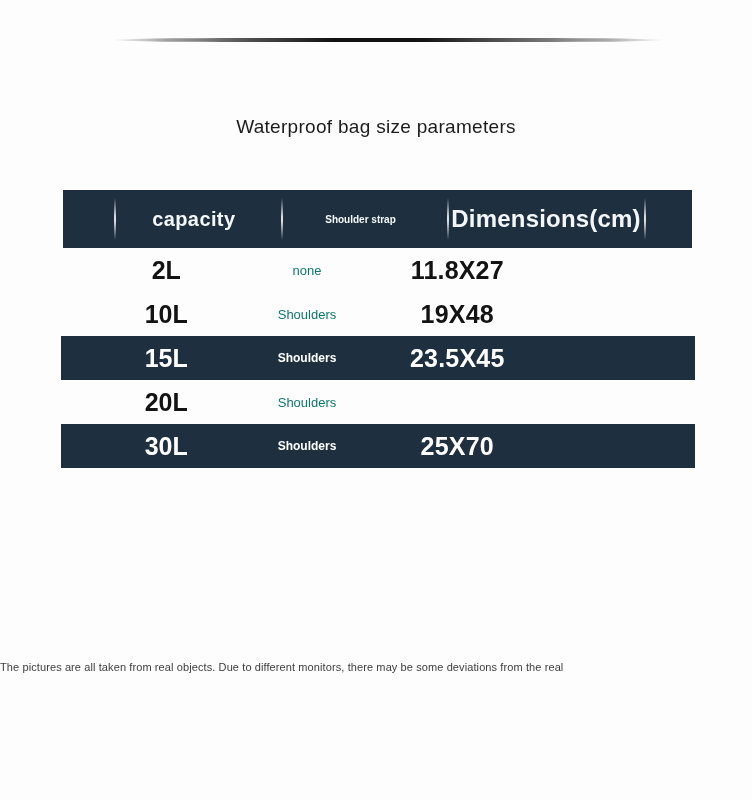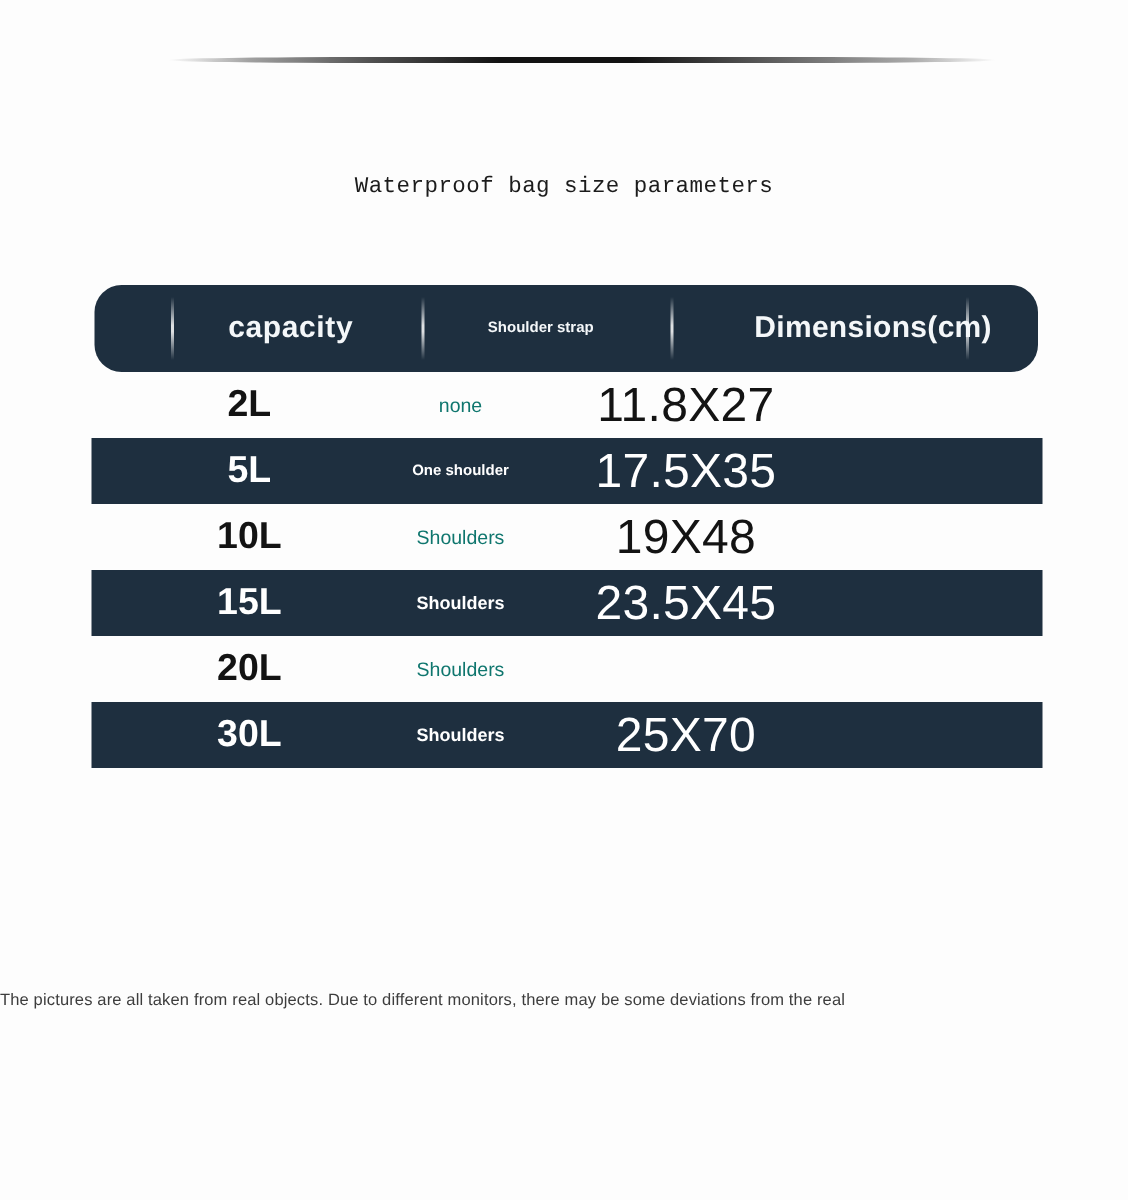--- a/index.html
+++ b/index.html
@@ -26,39 +26,37 @@
       rgba(20,20,20,0.35) 90%,
       rgba(20,20,20,0) 100%);
   }
 
   .title {
     position: absolute;
     top: 116px; left: 0;
     width: 100%;
     margin: 0;
     text-align: center;
-    font-size: 15px;
+    font-size: 19px;
     font-weight: 500;
     letter-spacing: 0.3px;
     color: #1c1c1c;
-    font-family: Liberation Mono, monospace;
   }
 
   .size-table {
     position: absolute;
     left: 61px; top: 190px;
     width: 634px;
   }
 
   .table-header {
     position: relative;
     height: 58px;
     margin: 0 3px 0 2px;
     background: var(--row-dark, #1e2f3f);
-    border-radius: 18px;
   }
   .hdr-divider {
     position: absolute;
     top: 14%;
     width: 2px; height: 72%;
     background: linear-gradient(to bottom,
       rgba(255,255,255,0) 0%,
       rgba(255,255,255,0.85) 45%,
       rgba(255,255,255,0.85) 55%,
       rgba(255,255,255,0) 100%);
@@ -70,38 +68,38 @@
 
   .h-label {
     position: absolute;
     top: 50%;
     transform: translate(-50%, -50%);
     color: #f4f7f9;
     white-space: nowrap;
   }
   .h-capacity   { left: 20.8%; font-size: 20px; font-weight: 600; letter-spacing: 0.4px; }
   .h-strap      { left: 47.3%; font-size: 10px; font-weight: 700; }
-  .h-dimensions { left: 76.8%; font-size: 20px; font-weight: 700; letter-spacing: 0.2px; margin-left: 36px; }
+  .h-dimensions { left: 76.8%; font-size: 24px; font-weight: 700; letter-spacing: 0.2px; }
 
   .row {
     position: relative;
     height: 44px;
   }
   .row.dark  { background: var(--row-dark, #1e2f3f); }
   .row.light { background: transparent; }
 
   .cell {
     position: absolute;
     top: 50%;
     transform: translate(-50%, -50%);
     white-space: nowrap;
   }
   .cell.capacity   { left: 16.6%; font-size: 25px; font-weight: 700; }
   .cell.strap      { left: 38.8%; }
-  .cell.dimensions { left: 62.5%; font-size: 32px; font-weight: 400; letter-spacing: 0.2px; }
+  .cell.dimensions { left: 62.5%; font-size: 25px; font-weight: 700; letter-spacing: 0.2px; }
 
   .row.light .cell.capacity,
   .row.light .cell.dimensions { color: #131313; }
   .row.dark  .cell.capacity,
   .row.dark  .cell.dimensions { color: #ffffff; }
 
   .row.light .cell.strap { color: #0f766e; font-size: 13px; font-weight: 400; }
   .row.dark  .cell.strap { color: #ffffff; font-size: 12px; font-weight: 700; }
   .row.dark  .cell.strap.tiny { font-size: 10px; }
 
@@ -136,25 +134,20 @@
     <span class="h-label h-strap">Shoulder strap</span>
     <span class="h-label h-dimensions">Dimensions(cm)</span>
   </div>
 
   <div class="row light">
     <span class="cell capacity">2L</span>
     <span class="cell strap">none</span>
     <span class="cell dimensions">11.8X27</span>
   </div>
 
-  <div class="row dark">
-    <span class="cell capacity">5L</span>
-    <span class="cell strap tiny">One shoulder</span>
-    <span class="cell dimensions">17.5X35</span>
-  </div>
 
   <div class="row light">
     <span class="cell capacity">10L</span>
     <span class="cell strap">Shoulders</span>
     <span class="cell dimensions">19X48</span>
   </div>
 
   <div class="row dark">
     <span class="cell capacity">15L</span>
     <span class="cell strap">Shoulders</span>

